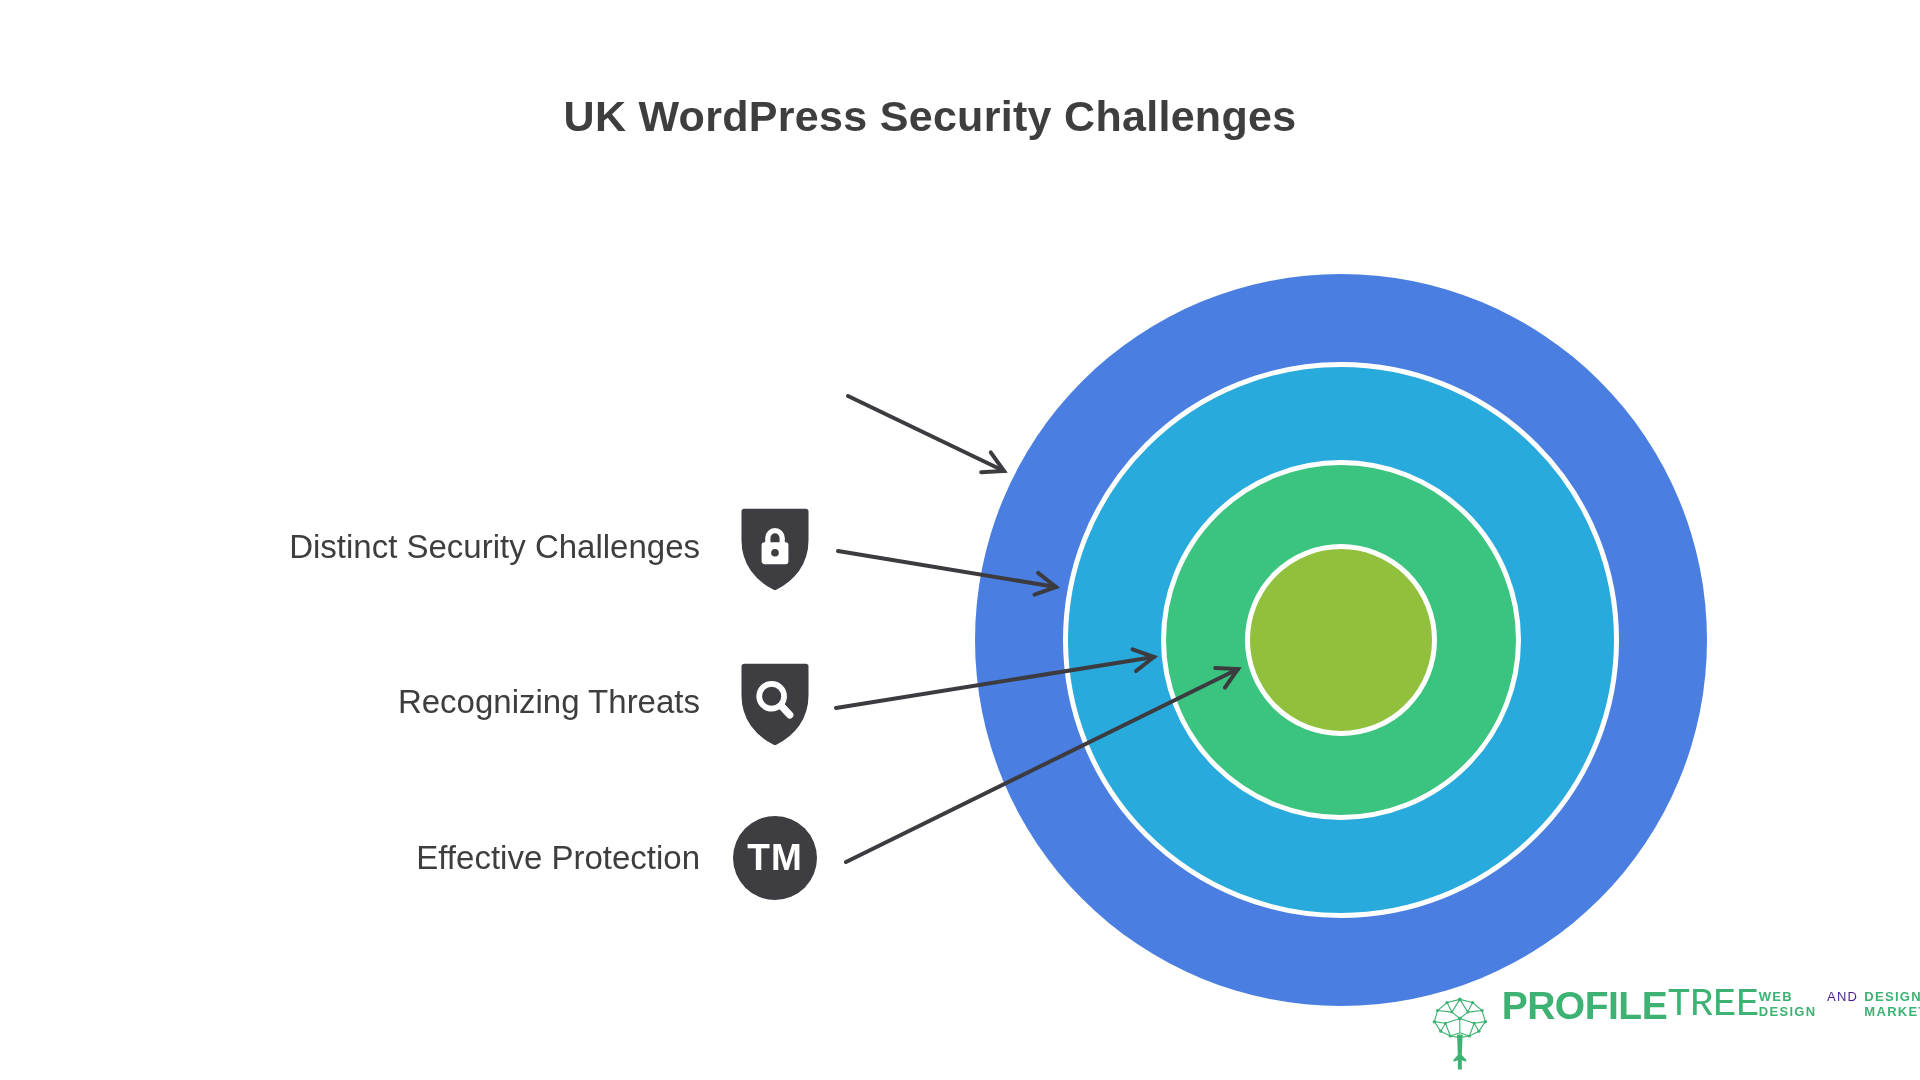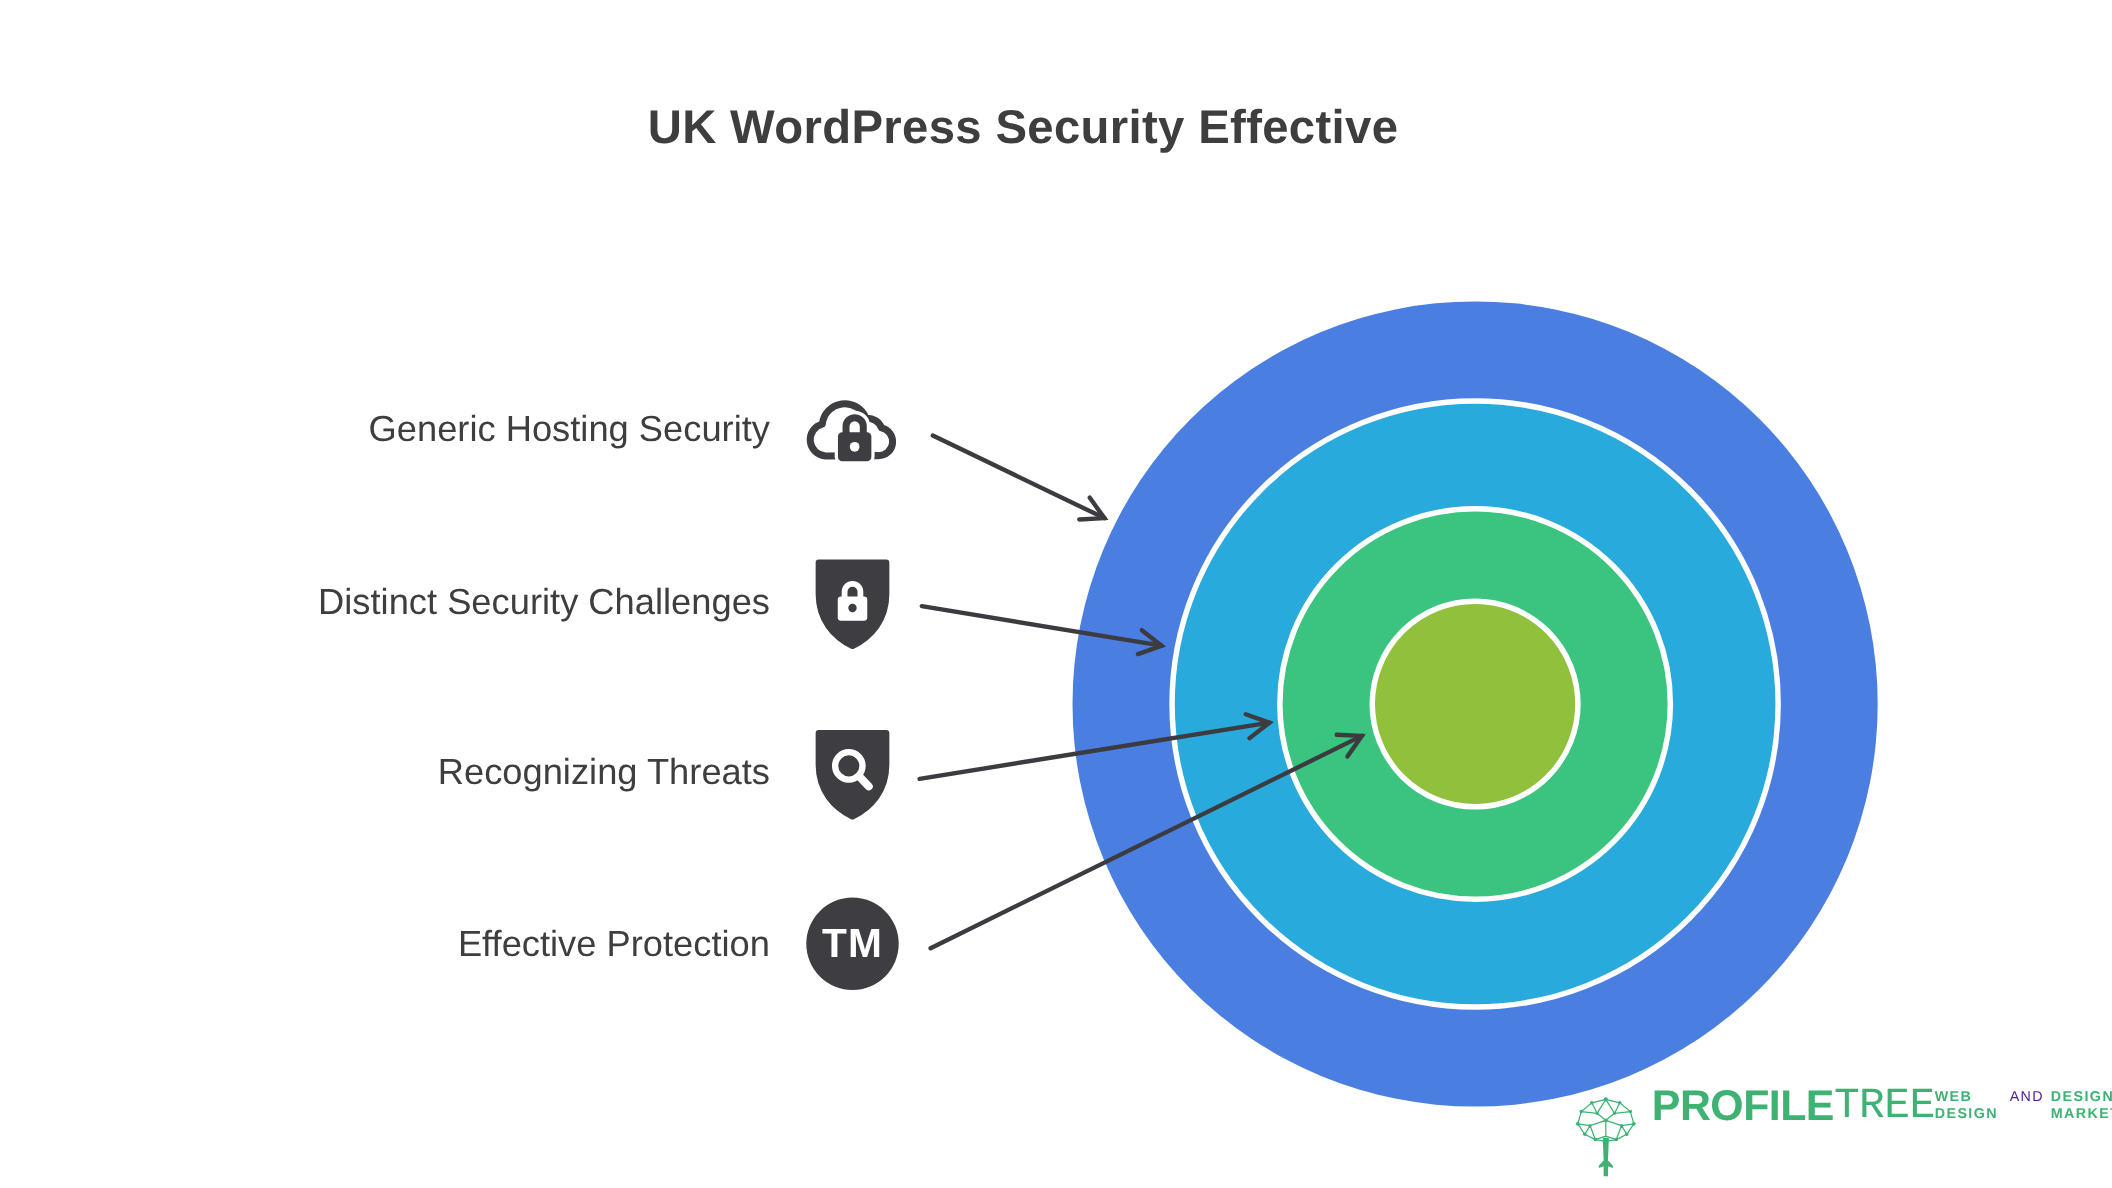--- a/index.html
+++ b/index.html
@@ -80,40 +80,27 @@
     margin-top: 3px; display: flex; gap: 6px;
     font-size: 13px; letter-spacing: 1.3px; color: #3DB273; font-weight: bold;
   }
   .tagline-and { color: #4c1d95; font-weight: normal; }
 </style>
 </head>
 <body>
 
 <div class="canvas">
 
-  <div class="title">UK WordPress Security Effective</div>
+  <div class="title">UK WordPress Security Challenges</div>
 
   <div class="circle ring-outer" style="background-color: rgb(74, 127, 225);"></div>
   <div class="circle ring-second" style="background-color: rgb(41, 170, 220);"></div>
   <div class="circle ring-third" style="background-color: rgb(59, 196, 127);"></div>
   <div class="circle ring-center" style="background-color: rgb(144, 192, 60);"></div>
 
-  <div class="row row-1">
-    <div class="item-label">Generic Hosting Security</div>
-    <div class="icon-box">
-      <svg width="98" height="78" viewBox="0 0 100 78" aria-hidden="true">
-        <path class="ink-stroke" style="stroke-width:6.5; stroke-linejoin:round; stroke-linecap:round" d="M 25 64 a 15 15 0 0 1 -3 -29.5 a 21 21 0 0 1 40.5 -5.5 a 14 14 0 0 1 14.5 9 a 13 13 0 0 1 -3 25.7 Z"></path>
-        <path class="white-stroke" style="stroke-width:13" d="M 44 45 L 44 36.5 A 8 8 0 0 1 60 36.5 L 60 45"></path>
-        <rect class="white-fill" x="33.5" y="39" width="37" height="32" rx="6"></rect>
-        <path class="ink-stroke" style="stroke-width:6.5" d="M 44 45 L 44 36.5 A 8 8 0 0 1 60 36.5 L 60 45"></path>
-        <rect class="ink-fill" x="36.5" y="42" width="31" height="27" rx="4"></rect>
-        <circle class="white-fill" cx="52" cy="55.5" r="4.5"></circle>
-      </svg>
-    </div>
-  </div>
 
   <div class="row row-2">
     <div class="item-label">Distinct Security Challenges</div>
     <div class="icon-box">
       <svg width="82" height="90" viewBox="0 0 84 94" aria-hidden="true">
         <path class="ink-fill" style="stroke:#3E3E42; stroke-width:6; stroke-linejoin:round" d="M 10 10 L 74 10 L 74 40 C 74 64 60 80 42 89 C 24 80 10 64 10 40 Z"></path>
         <path class="white-stroke" style="stroke-width:5.5" d="M 34.5 44 L 34.5 37.5 A 7.5 7.5 0 0 1 49.5 37.5 L 49.5 44"></path>
         <rect class="white-fill" x="28" y="42" width="28" height="23" rx="3"></rect>
         <circle class="ink-fill" cx="42" cy="53" r="4"></circle>
       </svg>

